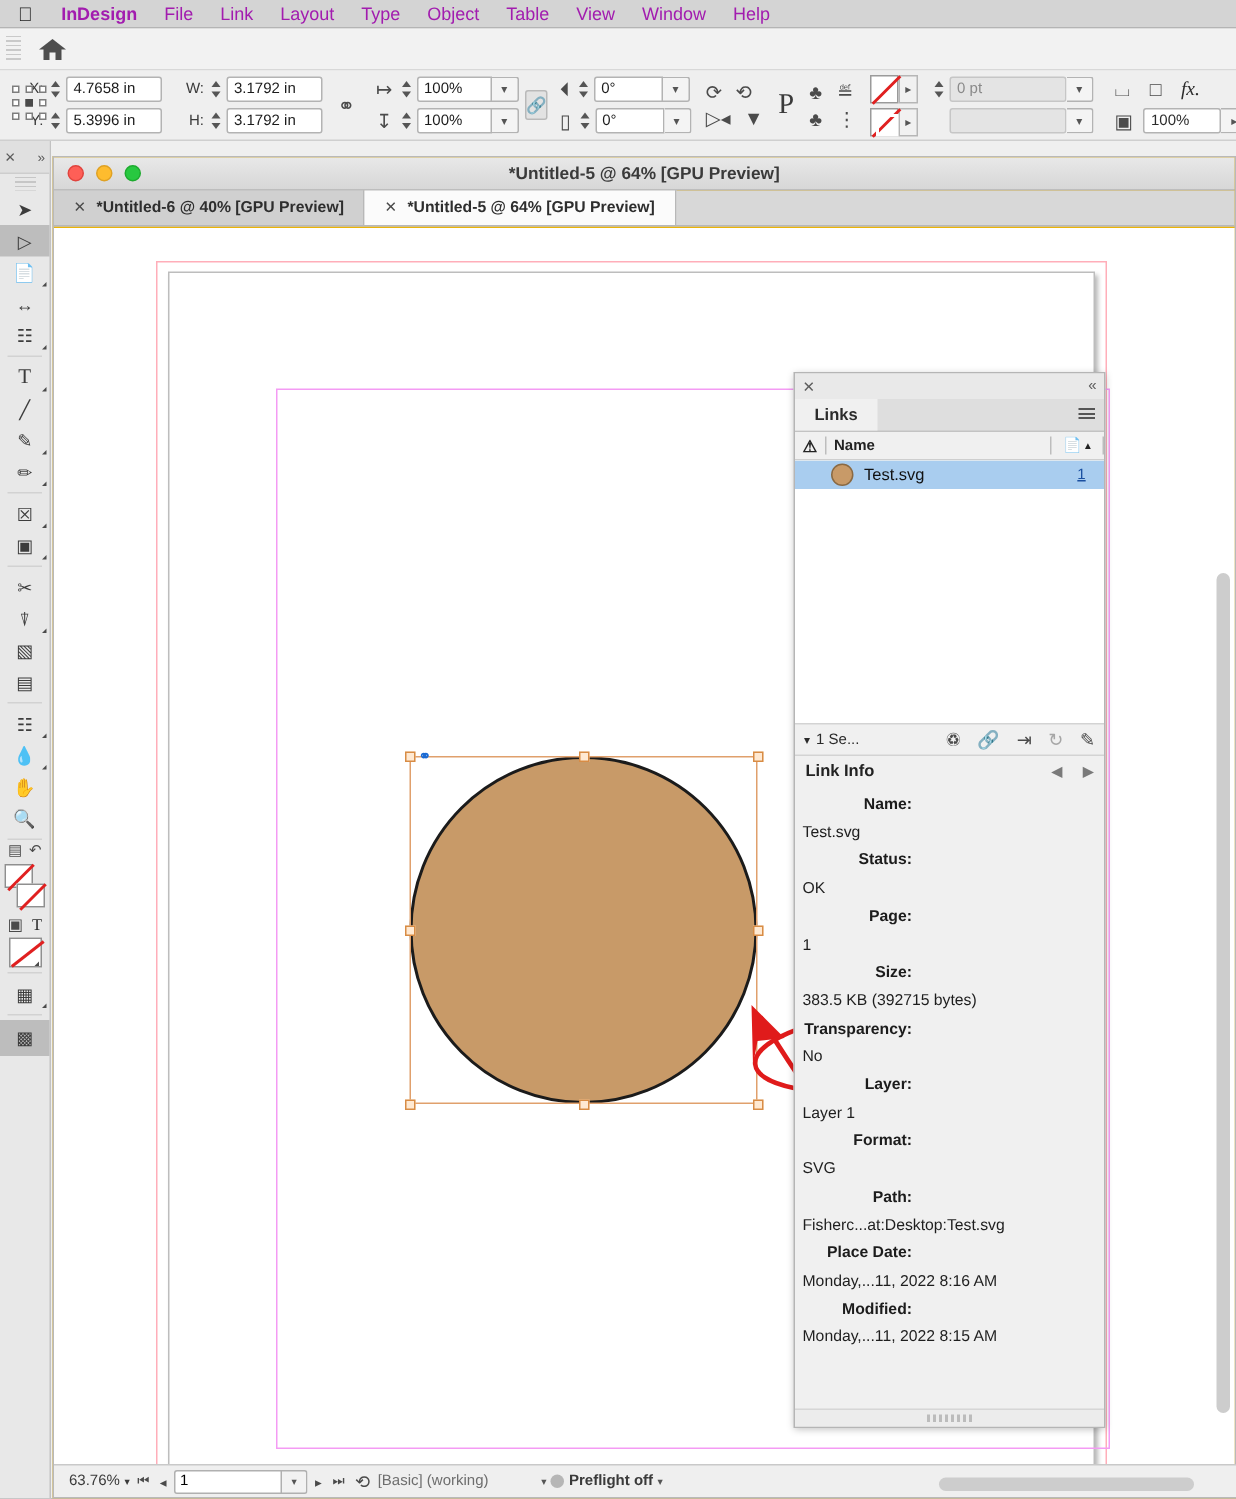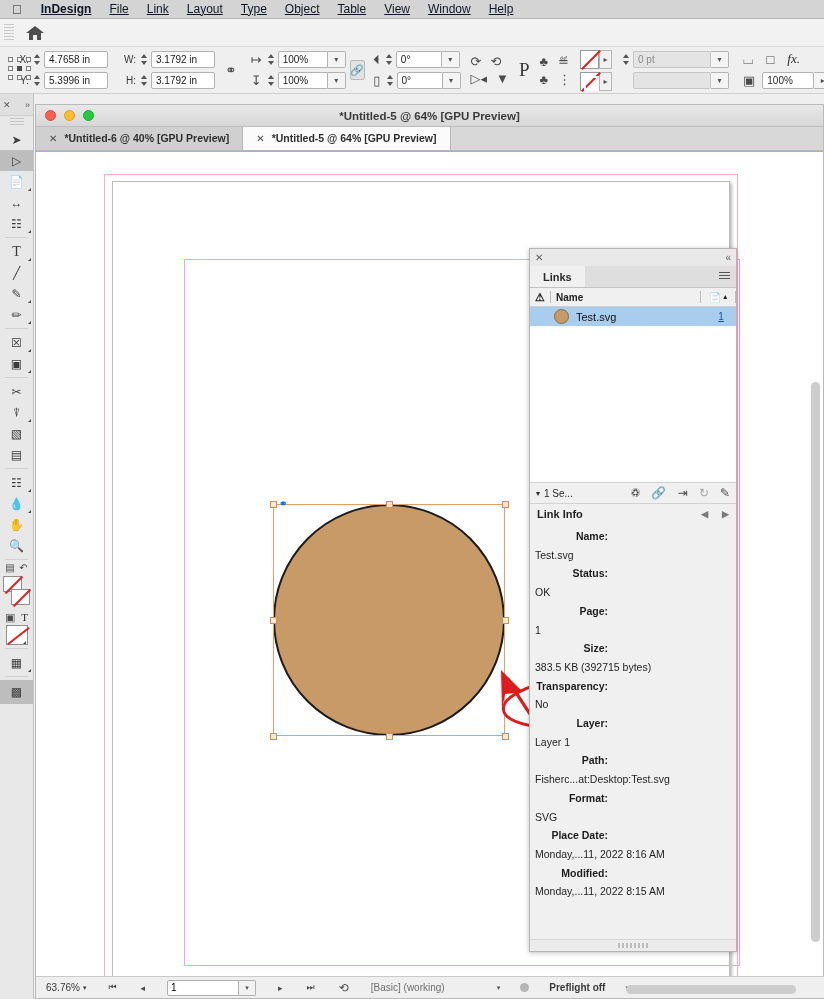--- a/index.html
+++ b/index.html
@@ -13,21 +13,21 @@
   }
   .app { position:relative; width:824px; height:999px; }
 
   
   .menubar {
     position:absolute; left:0; top:0; width:824px; height:19px;
     background:#d4d4d4; border-bottom:1px solid #b4b4b4;
     display:flex; align-items:center; gap:0px; padding-left:8px;
   }
   .menubar .apple { font-size:13px; color:#1a1a1a; padding:0 10px 0 4px; line-height:1; }
-  .menubar .mi { padding:0 9px; font-size:12px; color:#0f172a; line-height:19px;text-decoration:underline; }
+  .menubar .mi { padding:0 9px; font-size:12px; color:#a21caf; line-height:19px; }
   .menubar .mi.app-name { font-weight:bold; }
 
   
   .appwrap {
     position:absolute; left:0; top:19px; width:824px; height:980px;
     background:#efefef;
   }
 
   
   .homebar {
@@ -147,21 +147,21 @@
   .circle { position:absolute; left:237px; top:352px; width:232px; height:232px; border-radius:50%;
      background:#c89a68; border:2px solid #1b1b1b; }
   .handle { position:absolute; width:7px; height:7px; background:#ffe9d2; border:1px solid #d88c45; }
   .linkbadge { position:absolute; left:243px; top:346px; font-size:10px; color:#1a6ad4; font-weight:bold; }
 
   
   .annot { position:absolute; left:0; top:0; width:789px; height:895px; pointer-events:none; }
 
   .docstatus {
     position:absolute; left:0; bottom:0; width:789px; height:22px; background:#efefef;
-    border-top:1px solid #c9c9c9; display:flex; align-items:center; gap:20px; padding-left:10px; font-size:10px; color:#3a3a3a;
+    border-top:1px solid #c9c9c9; display:flex; align-items:center; gap:3px; padding-left:10px; font-size:10px; color:#3a3a3a;
   }
   .docstatus .dd { display:flex; align-items:center; gap:3px; }
   .pagefield { display:flex; align-items:center; }
   .pagefield input { width:72px; height:16px; border:1px solid #b0b0b0; background:#fff; font-size:10px; padding:0 3px;
      border-radius:2px 0 0 2px; font-family:"Liberation Sans",sans-serif; }
   .pagefield .dp { width:17px; height:16px; border:1px solid #b0b0b0; border-left:none; background:#f2f2f2;
      display:flex; align-items:center; justify-content:center; font-size:7px; color:#555; border-radius:0 2px 2px 0; }
   .navico { font-size:9px; color:#4a4a4a; padding:0 2px; }
   .basicfield { width:106px; font-size:10px; color:#6e6e6e; }
   .preflightdot { width:9px; height:9px; border-radius:50%; background:#b6b6b6; }
@@ -606,26 +606,26 @@
         </div>
         <div class="inforow">
           <span class="k">Transparency:</span>
           <span class="v">No</span>
         </div>
         <div class="inforow">
           <span class="k">Layer:</span>
           <span class="v">Layer 1</span>
         </div>
         <div class="inforow">
+          <span class="k">Format:</span>
+          <span class="v">SVG</span>
+        </div>
+        <div class="inforow">
           <span class="k">Path:</span>
           <span class="v">Fisherc...at:Desktop:Test.svg</span>
-        </div>
-        <div class="inforow">
-          <span class="k">Format:</span>
-          <span class="v">SVG</span>
         </div>
         <div class="inforow">
           <span class="k">Place Date:</span>
           <span class="v">Monday,...11, 2022 8:16 AM</span>
         </div>
         <div class="inforow">
           <span class="k">Modified:</span>
           <span class="v">Monday,...11, 2022 8:15 AM</span>
         </div>
       </div>

